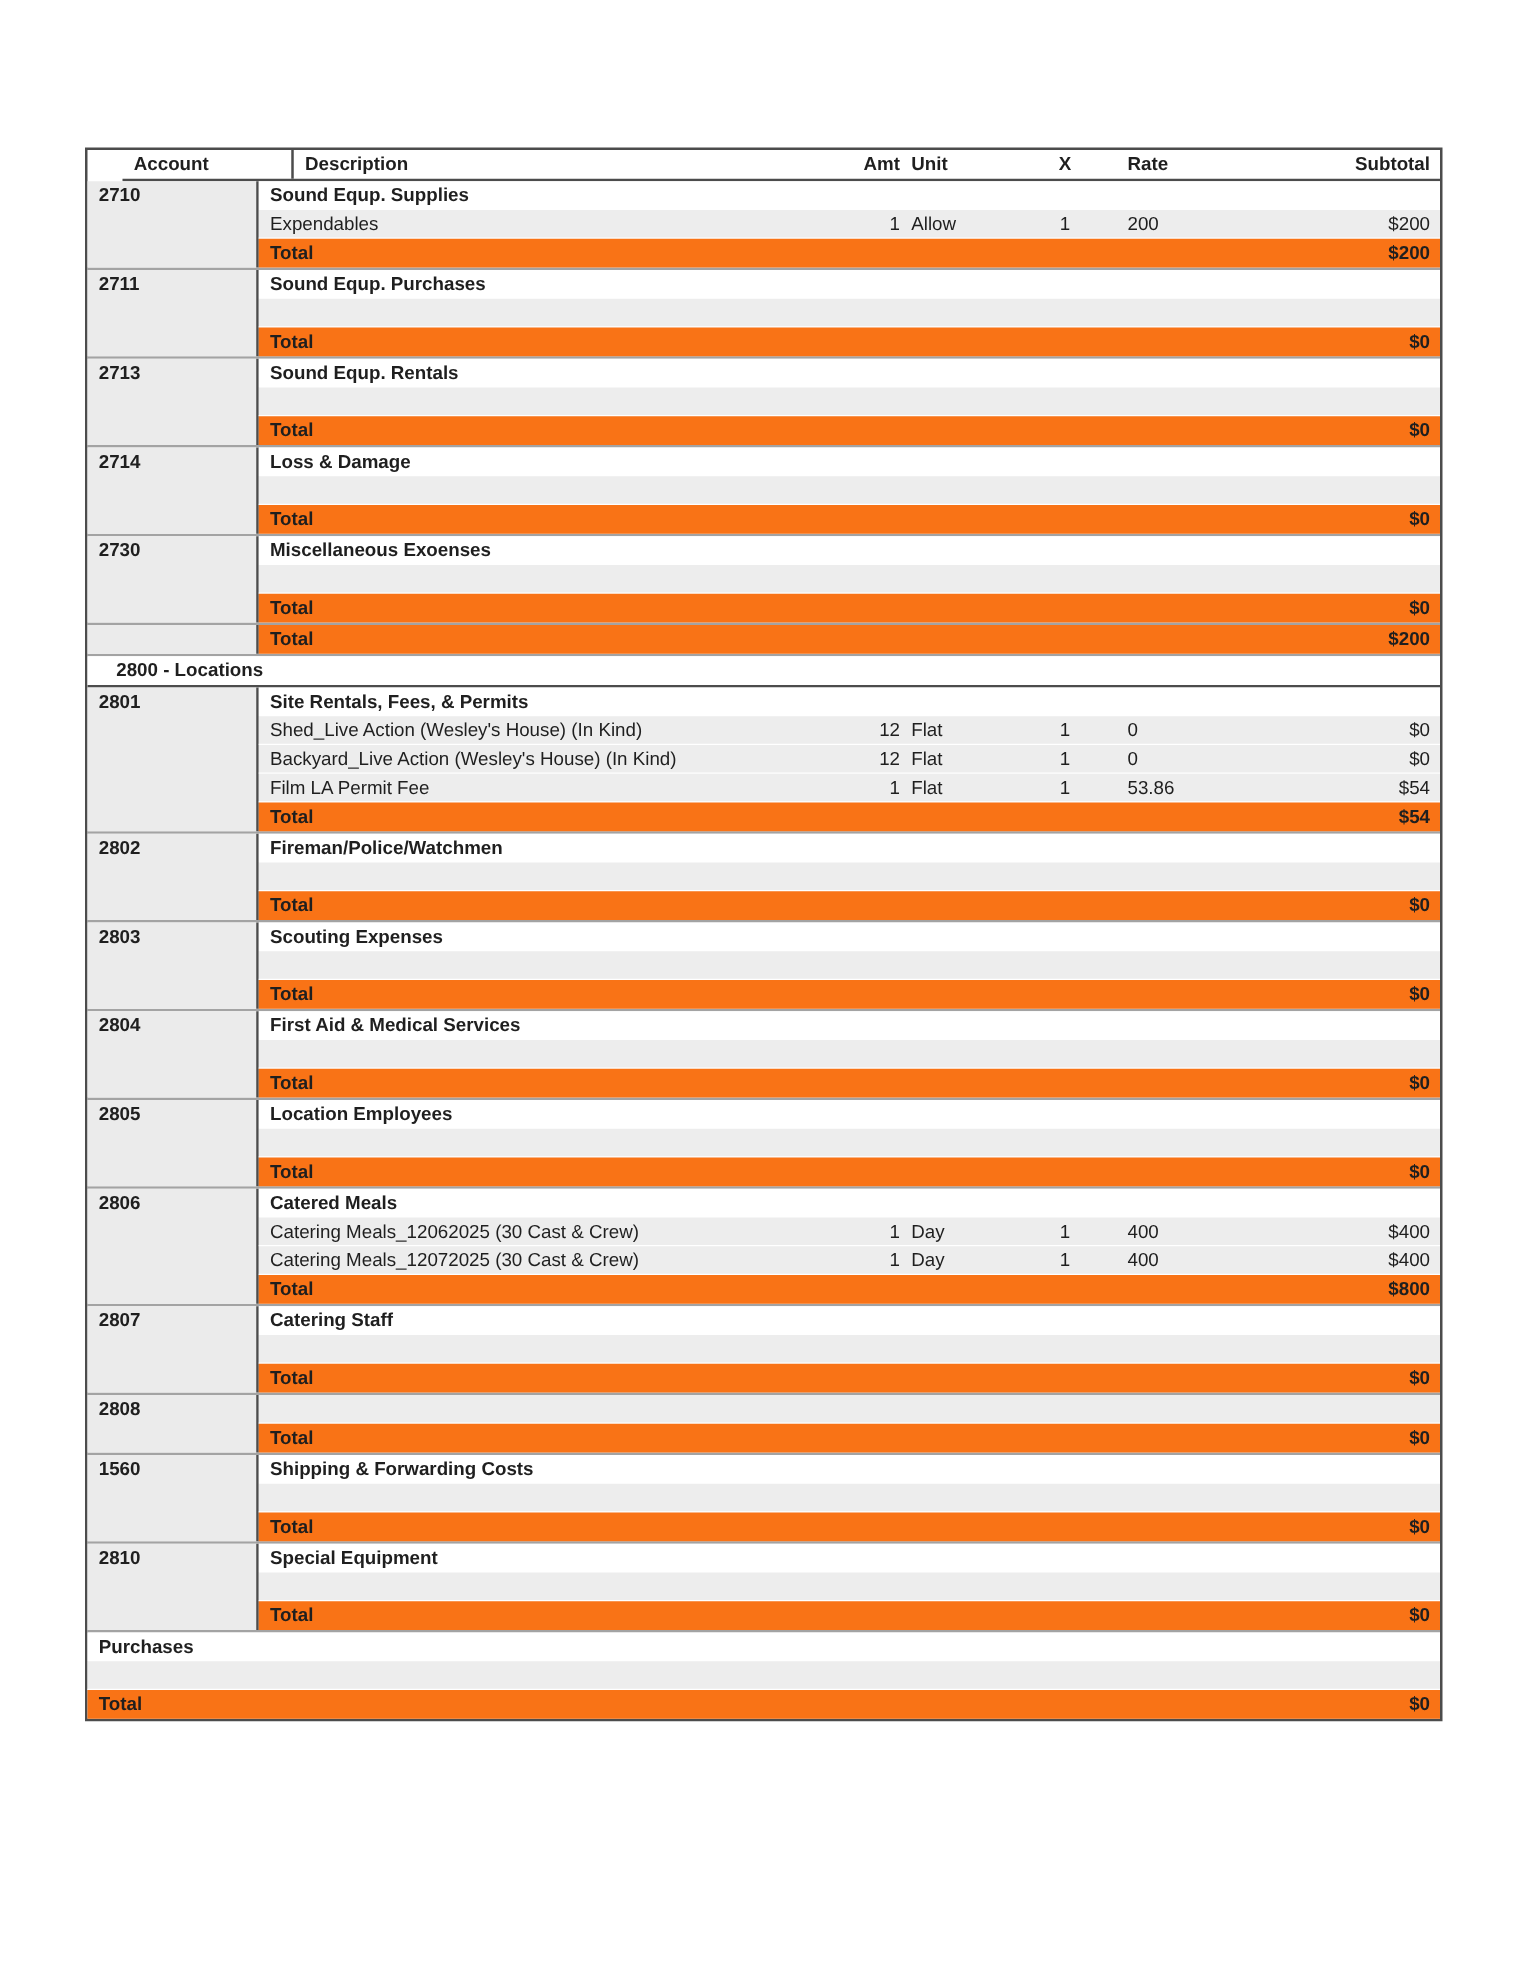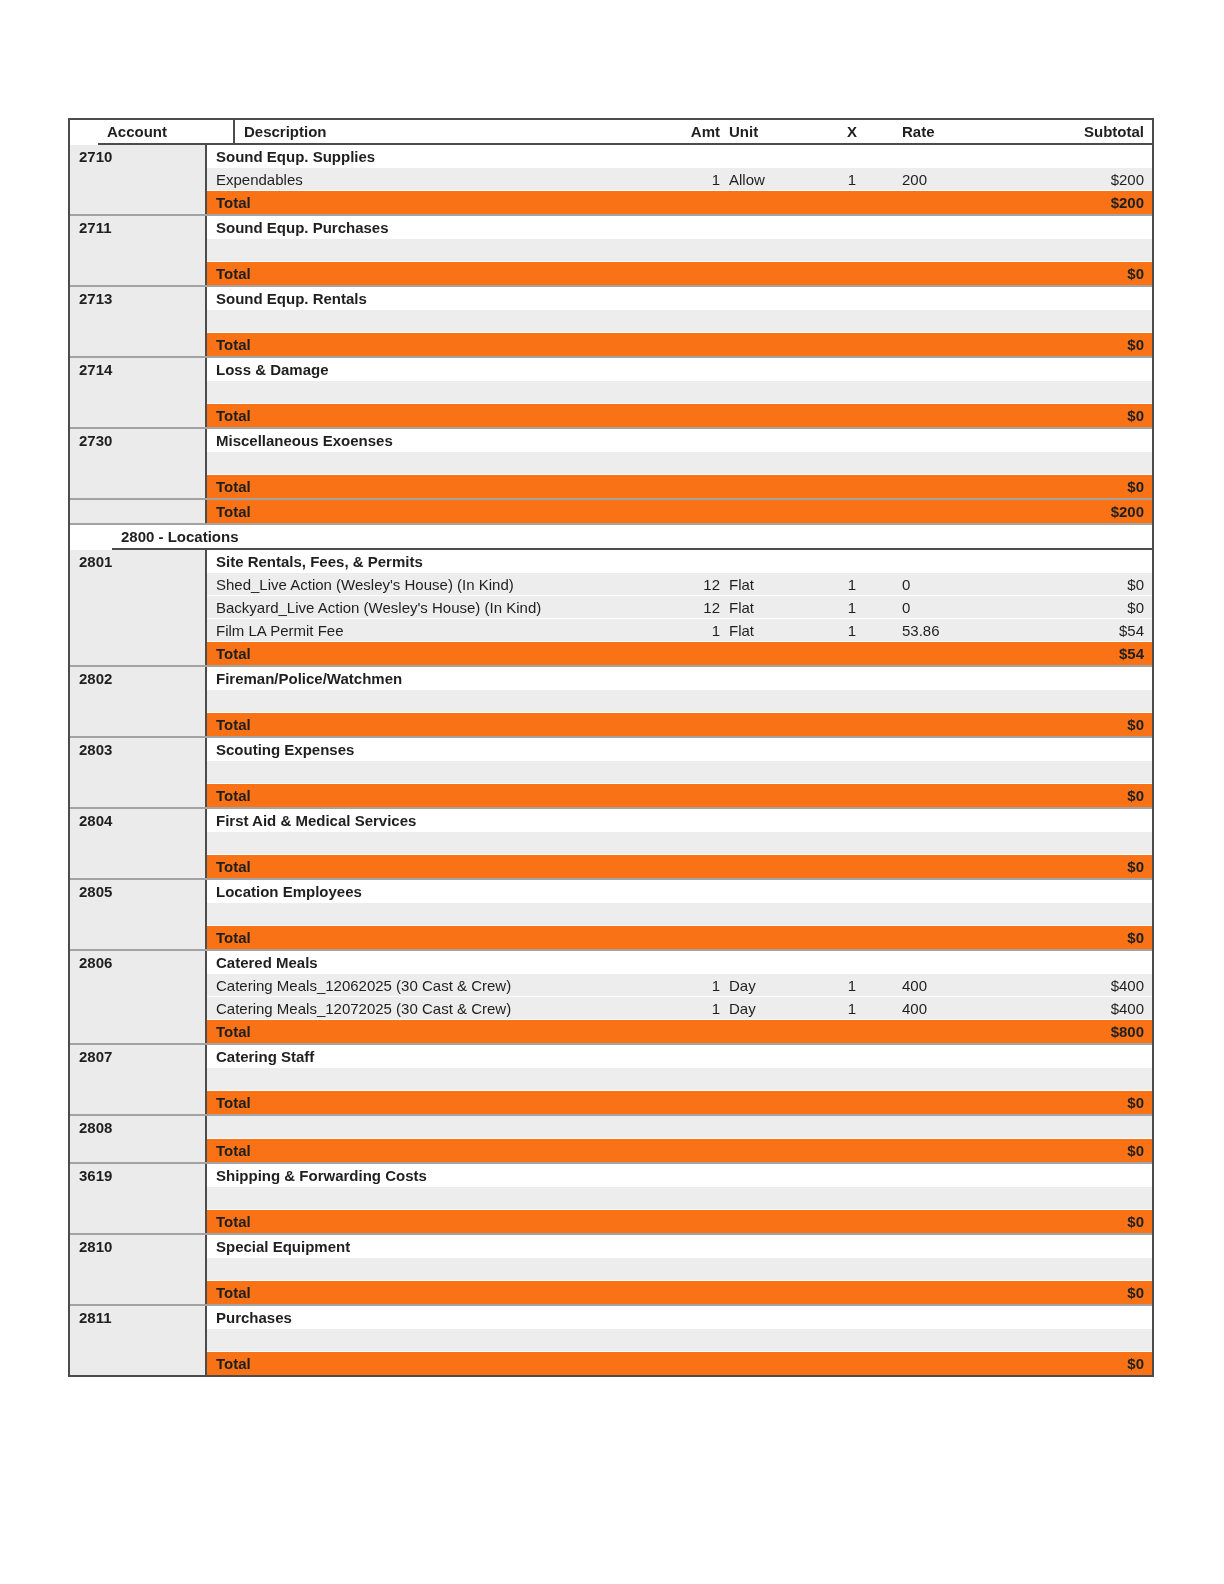--- a/index.html
+++ b/index.html
@@ -66,23 +66,22 @@
     font-weight: bold;
   }
   .row-title  { background: #ffffff; font-weight: bold; }
   .row-detail { background: #ededed; border-bottom: 1px solid #ffffff; }
   .row-total  { background: #f97316; font-weight: bold; }
   .section-row {
     height: 23px;
     line-height: 23px;
     background: #ffffff;
     font-weight: bold;
-    padding-left: 9px;
+    padding-left: 23px;
     border-bottom: 2px solid #4c4c4c;
-    margin-left: 42px;
   }
 </style>
 </head>
 <body>
 
 <div class="budget-table">
   <div class="hdr-row">
     <div class="acct-col">Account</div>
     <div class="rows-col">
       <div class="grid-row">
@@ -497,21 +496,21 @@
           <div class="c-desc">Total</div>
           <div class="c-amt"></div>
           <div class="c-unit"></div>
           <div class="c-x"></div>
           <div class="c-rate"></div>
           <div class="c-sub">$0</div>
         </div>
       </div>
     </div>
     <div class="block">
-      <div class="acct-col">3619</div>
+      <div class="acct-col">1560</div>
       <div class="rows-col">
         <div class="grid-row row-title">
           <div class="c-desc">Shipping &amp; Forwarding Costs</div>
           <div class="c-amt"></div>
           <div class="c-unit"></div>
           <div class="c-x"></div>
           <div class="c-rate"></div>
           <div class="c-sub"></div>
         </div>
         <div class="grid-row row-detail">
@@ -555,21 +554,20 @@
           <div class="c-desc">Total</div>
           <div class="c-amt"></div>
           <div class="c-unit"></div>
           <div class="c-x"></div>
           <div class="c-rate"></div>
           <div class="c-sub">$0</div>
         </div>
       </div>
     </div>
     <div class="block">
-      <div class="acct-col">2811</div>
       <div class="rows-col">
         <div class="grid-row row-title">
           <div class="c-desc">Purchases</div>
           <div class="c-amt"></div>
           <div class="c-unit"></div>
           <div class="c-x"></div>
           <div class="c-rate"></div>
           <div class="c-sub"></div>
         </div>
         <div class="grid-row row-detail">

